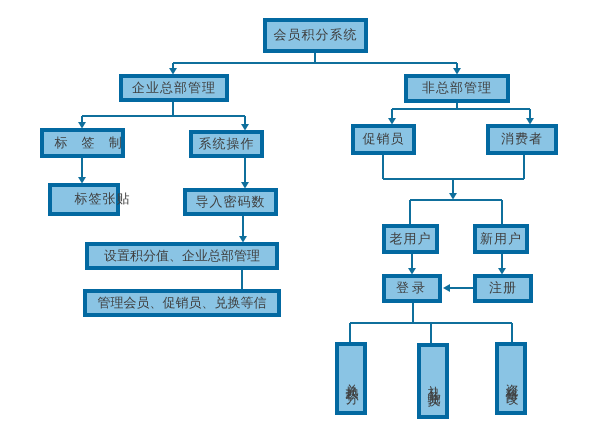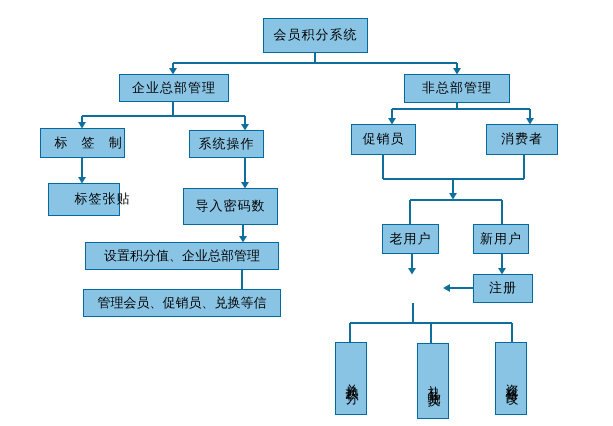--- a/index.html
+++ b/index.html
@@ -3,22 +3,22 @@
 <meta charset="utf-8">
 <style>
   html,body{margin:0;padding:0;background:#fff;}
   body{font-family:"DejaVu Sans","Liberation Sans",sans-serif;}
   #canvas{position:relative;width:613px;height:426px;background:#ffffff;overflow:hidden;}
   #wires{position:absolute;left:0;top:0;width:613px;height:426px;}
   .node{
     position:absolute;
     box-sizing:border-box;
     background:#8ac4e4;
-    border:1px solid #0369a1;
-    color:#000000;
+    border:4px solid #0369a1;
+    color:#404040;
     font-size:13px;
     line-height:1.15;
     display:flex;
     align-items:center;
     justify-content:center;
     text-align:center;
     letter-spacing:1px;
     white-space:nowrap;
     z-index:2;
   }
@@ -27,21 +27,21 @@
     letter-spacing:3px;
     white-space:normal;
   }
   
   #n-root        {left:263px;top:18px;width:105px;height:35px;}
   #n-hq          {left:119px;top:74px;width:110px;height:28px;}
   #n-nonhq       {left:404px;top:74px;width:106px;height:29px;}
   #n-labelmake   {left:40px; top:128px;width:85px;height:30px;letter-spacing:5px;padding-left:16px;}
   #n-sysop       {left:189px;top:130px;width:75px;height:28px;text-align:center;}
   #n-labelpaste  {left:48px; top:183px;width:72px;height:33px;padding-left:37px;}
-  #n-importpwd   {left:183px;top:188px;width:95px;height:37px;text-align:center;}
+  #n-importpwd   {left:183px;top:188px;width:95px;height:28px;text-align:center;}
   #n-setpoints   {left:85px; top:242px;width:194px;height:28px;letter-spacing:0;}
   #n-manageinfo  {left:83px; top:289px;width:198px;height:28px;letter-spacing:0;}
   #n-promoter    {left:351px;top:124px;width:65px;height:31px;}
   #n-consumer    {left:486px;top:124px;width:72px;height:31px;}
   #n-olduser     {left:382px;top:224px;width:57px;height:30px;}
   #n-newuser     {left:473px;top:224px;width:56px;height:30px;}
   #n-login       {left:382px;top:274px;width:60px;height:29px;letter-spacing:3px;}
   #n-register    {left:473px;top:274px;width:60px;height:29px;}
   #n-redeem      {left:335px;top:342px;width:32px;height:73px;}
   #n-gift        {left:417px;top:343px;width:32px;height:76px;}
@@ -103,18 +103,19 @@
   <div class="node" id="n-labelmake">标 签 制</div>
   <div class="node" id="n-sysop">系统操作</div>
   <div class="node" id="n-labelpaste">标签张贴</div>
   <div class="node" id="n-importpwd">导入密码数</div>
   <div class="node" id="n-setpoints">设置积分值、企业总部管理</div>
   <div class="node" id="n-manageinfo">管理会员、促销员、兑换等信</div>
   <div class="node" id="n-promoter">促销员</div>
   <div class="node" id="n-olduser">老用户</div>
   <div class="node" id="n-consumer">消费者</div>
   <div class="node" id="n-newuser">新用户</div>
+  <div class="node" id="n-login">登录</div>
   <div class="node" id="n-register">注册</div>
   <div class="node vert" id="n-redeem">兑换积分</div>
   <div class="node vert" id="n-gift">礼品兑换</div>
   <div class="node vert" id="n-profile">资料修改</div>
 
 </div>
 
 </body></html>

